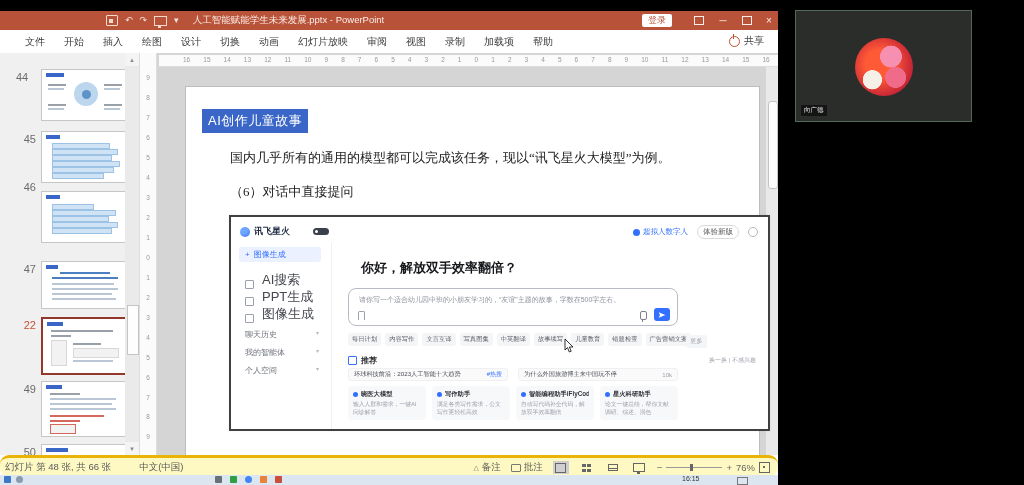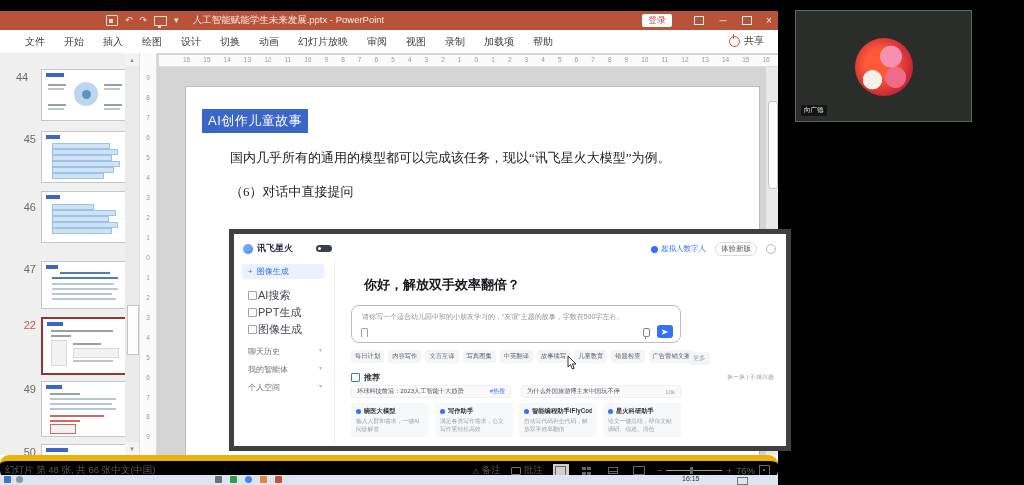--- a/index.html
+++ b/index.html
@@ -73,38 +73,38 @@
   #canvas-scroll-thumb{position:absolute;left:2px;top:34px;width:8px;height:86px;background:#FDFDFD;border:1px solid #c4c4c4;border-radius:3px;}
 
   
   #slide{left:185px;top:33px;width:575px;height:375px;background:#fff;border:1px solid #bdbdbd;box-sizing:border-box;}
   #slide-title-chip{left:16px;top:22px;background:#3A66C8;color:#fff;font-size:13px;padding:3px 6px;letter-spacing:0.5px;}
   .slide-body{font-family:"Liberation Serif","DejaVu Serif",serif;font-size:13px;color:#1c1c1c;white-space:nowrap;}
   #slide-line1{left:44px;top:62px;}
   #slide-line2{left:44px;top:96px;}
 
   
-  #spark{left:43px;top:142px;width:537px;height:212px;background:#fff;border:5px solid #404040;
-         box-shadow:0 0 3px rgba(0,0,0,0.06);font-size:8px;color:#333;padding-left:15px;}
+  #spark{left:43px;top:128px;width:537px;height:212px;background:#fff;border:2px solid #404040;
+         box-shadow:0 0 3px rgba(0,0,0,0.06);font-size:8px;color:#333;}
   #spark-topbar{left:0;top:0;width:100%;height:26px;}
   #spark-logo{left:9px;top:8px;display:flex;align-items:center;gap:4px;font-size:9px;font-weight:bold;color:#1f2a44;}
   .flame{width:10px;height:10px;border-radius:50%;background:radial-gradient(circle at 35% 30%,#6fa6ff 0 40%,#2f6bff 100%);}
   #spark-model{left:82px;top:11px;width:16px;height:7px;background:#3a3f4a;border-radius:4px;}
   #spark-model::after{content:"";position:absolute;left:2px;top:2px;width:3px;height:3px;border-radius:50%;background:#fff;}
   #spark-topright{right:10px;top:8px;display:flex;align-items:center;gap:9px;}
   #digital-human{display:flex;align-items:center;gap:3px;color:#3370FF;font-size:7.5px;}
   .bot-dot{width:7px;height:7px;border-radius:50%;background:#3370FF;}
   #try-new{border:1px solid #d9d9de;border-radius:8px;padding:1px 5px;font-size:7.5px;color:#555;}
   .ring-ico{width:8px;height:8px;border:1px solid #b5b8bf;border-radius:50%;}
 
   
   #spark-side{left:0;top:26px;width:100px;height:186px;border-right:1px solid #f1f1f3;}
   #new-chat{left:8px;top:4px;width:82px;height:15px;background:#EBF1FF;border-radius:3px;color:#3370FF;
             display:flex;align-items:center;gap:4px;padding-left:6px;box-sizing:border-box;font-size:8px;}
-  .side-item{position:absolute;left:14px;display:flex;align-items:center;gap:1px;color:#45484f;font-size:11px;}
+  .side-item{position:absolute;left:14px;display:flex;align-items:flex-end;gap:8px;color:#45484f;font-size:13px;}
   .side-ico{width:7px;height:7px;border:1px solid #9aa0ad;border-radius:1px;}
   .side-group{position:absolute;left:14px;width:74px;display:flex;justify-content:space-between;color:#70747d;font-size:8px;}
   .chev{color:#b7bac2;font-size:6px;line-height:1.4;}
 
   
   #spark-greeting{left:130px;top:42px;font-size:13px;font-weight:bold;color:#17181c;}
   #spark-input{left:117px;top:71px;width:330px;height:38px;border:1.5px solid #b7bcc6;border-radius:8px;background:#fff;box-sizing:border-box;}
   #spark-input-text{left:10px;top:6px;width:305px;font-size:7px;color:#8d929c;white-space:nowrap;overflow:hidden;}
   .clip{left:9px;bottom:5px;width:5px;height:8px;border:1px solid #9aa0ad;border-radius:2px 2px 0 0;border-bottom:none;}
   .mic{right:30px;bottom:5px;width:5px;height:7px;border:1px solid #7d828c;border-radius:2px;}
@@ -132,24 +132,24 @@
   .card{position:absolute;top:169px;width:78px;height:34px;background:#F7F8FA;border-radius:4px;padding:4px 5px;box-sizing:border-box;}
   .card-title{display:flex;align-items:center;gap:3px;font-size:6.3px;font-weight:bold;color:#33353b;white-space:nowrap;overflow:hidden;}
   .card-dot{width:5px;height:5px;border-radius:50%;background:#3370FF;flex:0 0 auto;}
   .card-desc{margin-top:2px;font-size:5.8px;line-height:1.35;color:#9b9fa8;overflow:hidden;max-height:16px;}
 
   
   #caption{left:442px;top:406px;width:122px;height:30px;background:#8E8E8E;border-radius:3px;color:#fff;
            font-size:17px;display:flex;align-items:center;justify-content:center;letter-spacing:1px;}
 
   
-  #statusbar{left:0;top:444px;width:778px;height:19px;background:#000000;border-top:6px solid #eab308;
+  #statusbar{left:0;top:444px;width:778px;height:19px;background:#fef9c3;border-top:3px solid #eab308;
              display:flex;align-items:center;font-size:9.5px;color:#5a5a5a;border-radius:9px;}
   #status-slide{margin-left:5px;}
-  #status-lang{}
+  #status-lang{margin-left:28px;}
   #status-right{position:absolute;right:8px;display:flex;align-items:center;gap:10px;}
   .sb-item{display:flex;align-items:center;gap:3px;font-size:9.5px;color:#5a5a5a;}
   .tri{font-size:7px;color:#777;}
   .bubble{width:8px;height:6px;border:1px solid #777;border-radius:1px;}
   .view-ico{width:16px;height:13px;display:flex;align-items:center;justify-content:center;}
   .view-ico.sel{background:#CFCFCF;}
   .vi-box{width:9px;height:8px;border:1px solid #666;}
   .vi-grid{width:9px;height:8px;background:
       linear-gradient(#666,#666) 0 0/4px 3px no-repeat,
       linear-gradient(#666,#666) 5px 0/4px 3px no-repeat,
@@ -253,21 +253,21 @@
         <div class="thumb" style="top:78px;height:50px;">
           <div class="t-chip" style="width:14px;"></div>
           <div class="t-bar" style="top:11px;width:56px;"></div>
           <div class="t-bar" style="top:17px;width:64px;"></div>
           <div class="t-bar" style="top:23px;width:58px;"></div>
           <div class="t-bar" style="top:29px;width:66px;"></div>
           <div class="t-bar" style="top:35px;width:60px;"></div>
           <div class="t-bar" style="top:41px;width:50px;"></div>
         </div>
 
-        <span class="thumb-num" style="top:148px;">46</span>
+        <span class="thumb-num" style="top:128px;">46</span>
         <div class="thumb" style="top:138px;height:50px;">
           <div class="t-chip" style="width:14px;"></div>
           <div class="t-bar" style="top:12px;width:40px;"></div>
           <div class="t-bar" style="top:18px;width:62px;"></div>
           <div class="t-bar" style="top:24px;width:55px;"></div>
           <div class="t-bar" style="top:30px;width:64px;"></div>
           <div class="t-bar" style="top:36px;width:58px;"></div>
         </div>
 
         <span class="thumb-num" style="top:210px;">47</span>

